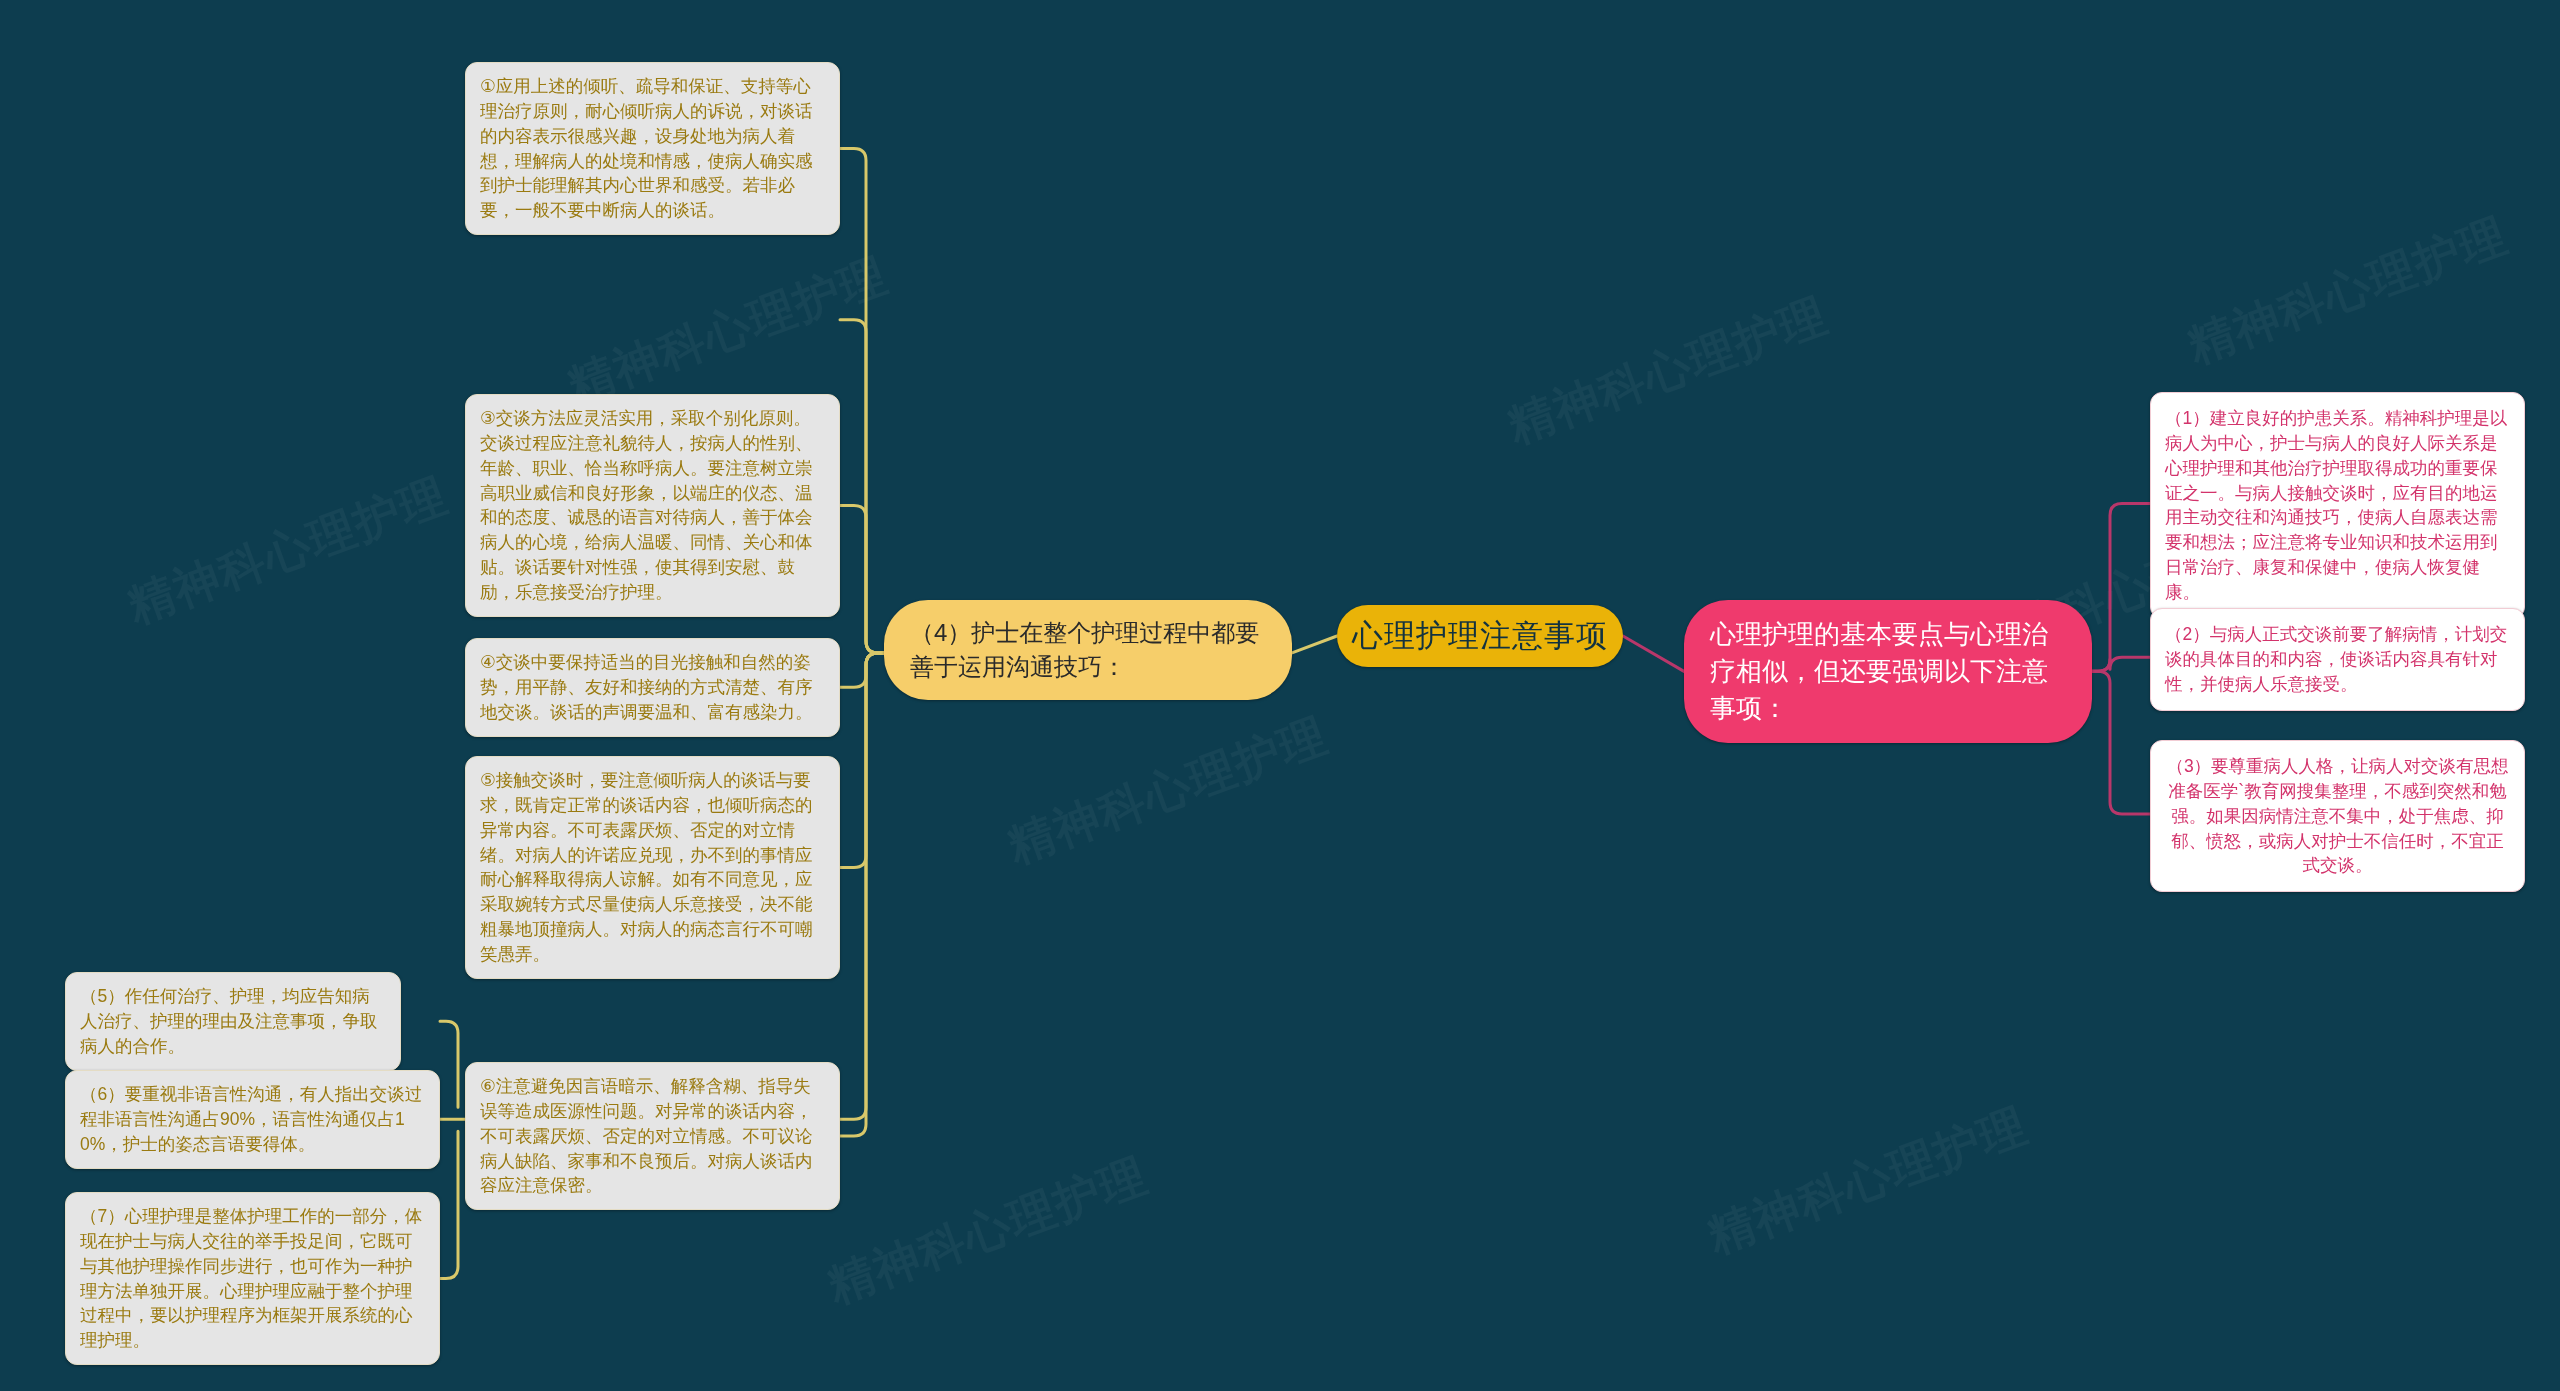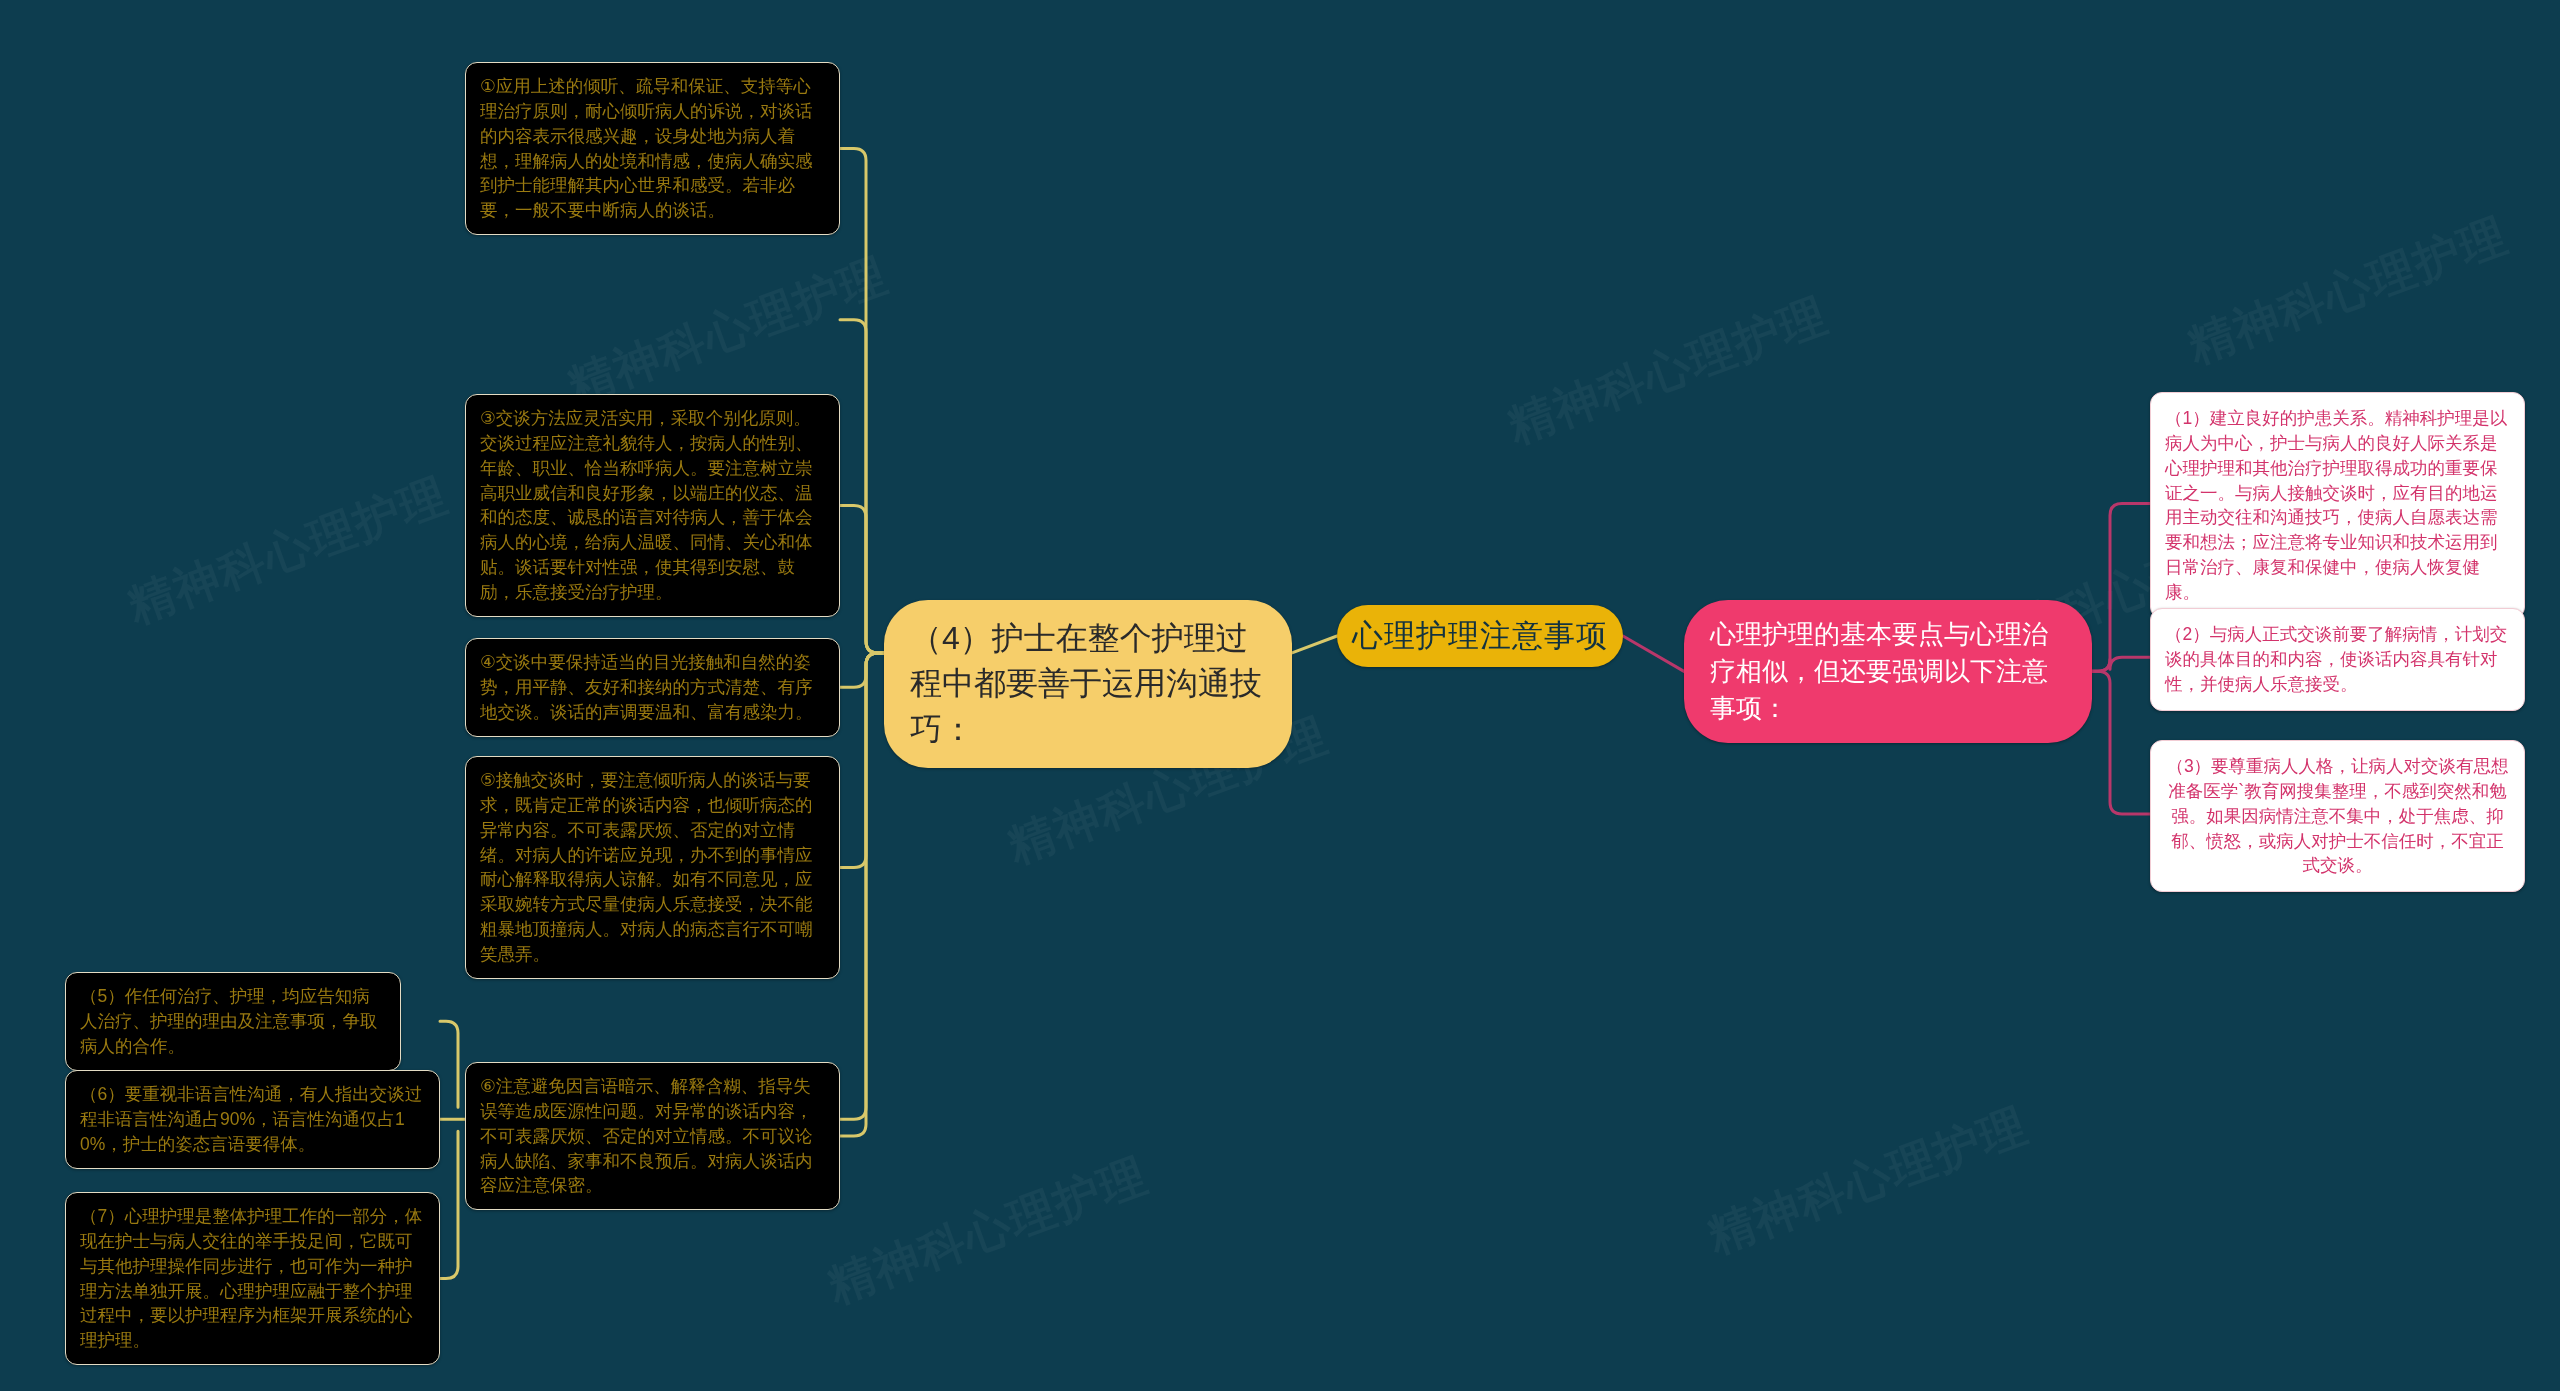--- a/index.html
+++ b/index.html
@@ -56,39 +56,39 @@
     align-items: center;
     justify-content: center;
     letter-spacing: 1px;
   }
 
   
   .node.pill-yellow {
     background: #f6ce6a;
     color: #2a2a2a;
     border-radius: 44px;
-    font-size: 32px;
+    font-size: 24px;
     padding: 16px 26px;
     display: flex;
     align-items: center;
   }
   .node.pill-pink {
     background: #ef3a6d;
     color: #ffffff;
     border-radius: 44px;
     font-size: 26px;
     padding: 16px 26px;
     display: flex;
     align-items: center;
     justify-content: flex-end;
   }
 
   
   .node.card-cream {
-    background: #000000;
+    background: #e5e5e5;
     color: #9a7a10;
     border: 1px solid #e4dcc4;
     font-size: 17.5px;
     padding: 11px 14px;
     border-radius: 12px;
   }
   .node.card-pink {
     background: #ffffff;
     color: #d3336b;
     border: 1px solid #f2ccd4;

